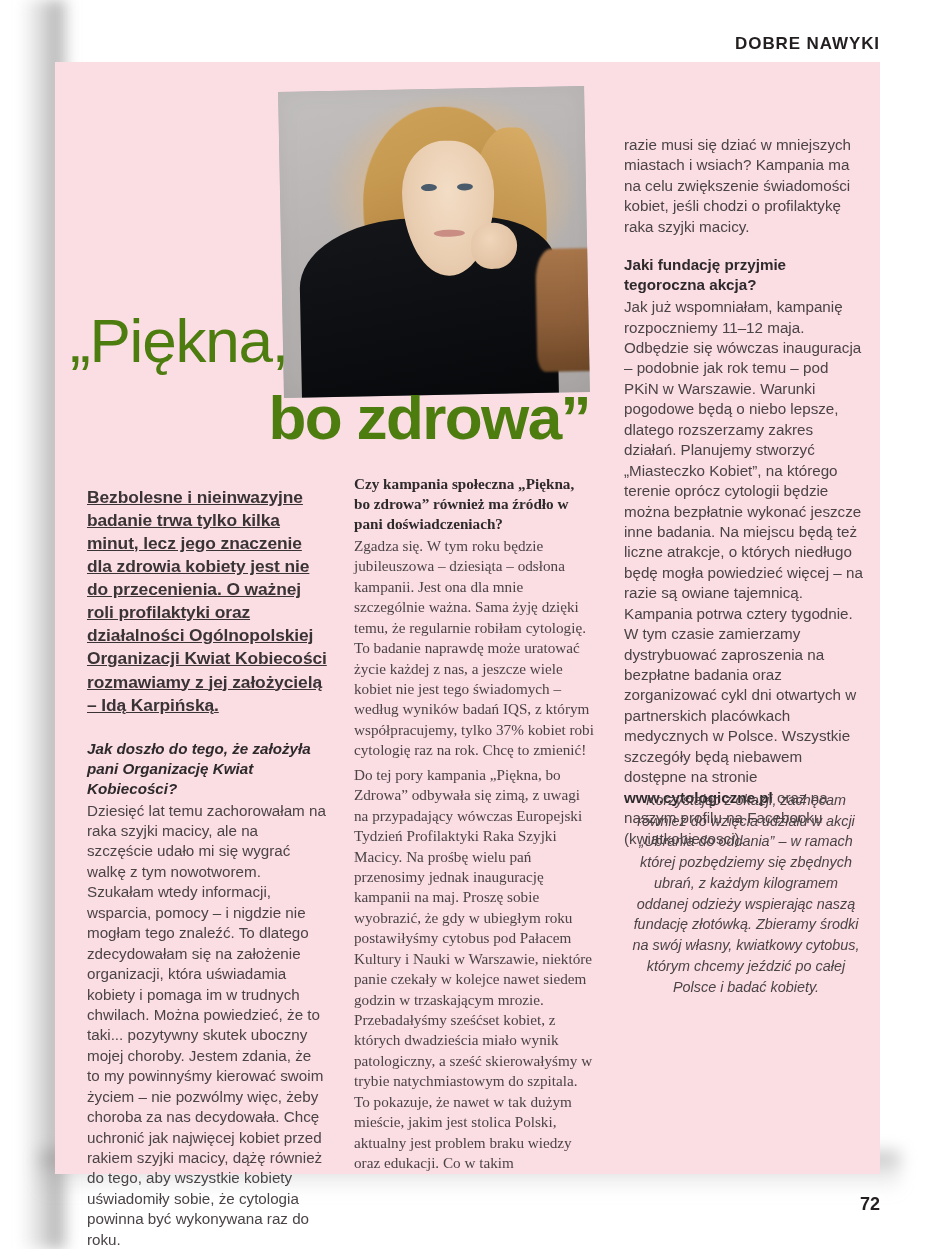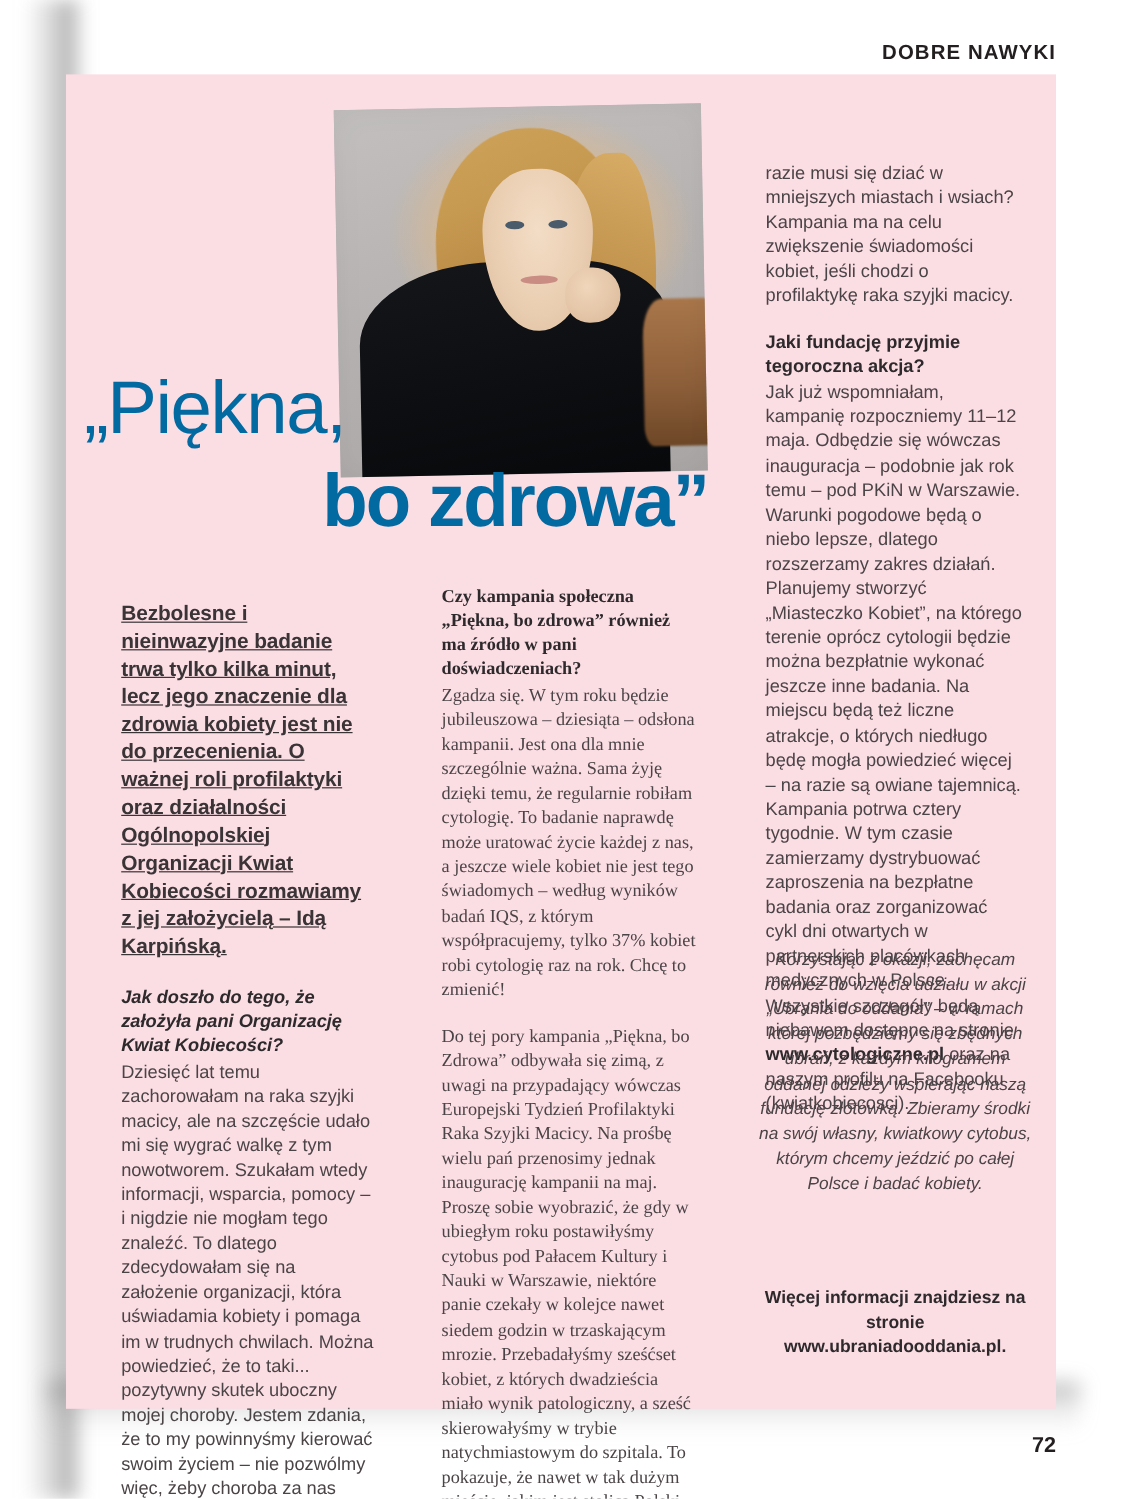--- a/index.html
+++ b/index.html
@@ -179,21 +179,21 @@
     backdrop-filter: blur(0px);
     box-shadow: inset 0 0 26px rgba(0,0,0,0.05);
   }
 
   
   #headline {
     position: absolute;
     left: 70px;
     top: 312px;
     width: 520px;
-    color: #0369a1;
+    color: #4d7c0f;
     font-weight: 400;
     line-height: 0.92;
     letter-spacing: -1.2px;
   }
   #headline .hl-1 {
     display: block;
     font-size: 62px;
     text-align: left;
     white-space: nowrap;
   }
@@ -206,21 +206,21 @@
     margin-top: 20px;
     letter-spacing: -1.6px;
   }
 
   
   .col {
     position: absolute;
     color: #4b4446;
   }
   .col p {
-    margin: 18px;
+    margin: 4px;
   }
   .col .q {
     font-weight: 700;
     color: #2e2a2c;
     margin-bottom: 1px;
   }
   .col .body {
     font-weight: 400;
   }
 
@@ -344,17 +344,16 @@
   </div>
 
   <div id="col3" class="col">
     <p class="body">razie musi się dziać w mniejszych miastach i wsiach? Kampania ma na celu zwiększenie świadomości kobiet, jeśli chodzi o profilaktykę raka szyjki macicy.</p>
     <p class="q">Jaki fundację przyjmie tegoroczna akcja?</p>
     <p class="body"><span>Jak już wspomniałam, kampanię rozpoczniemy 11–12 maja. Odbędzie się wówczas inauguracja – podobnie jak rok temu – pod PKiN w Warszawie. Warunki pogodowe będą o niebo lepsze, dlatego rozszerzamy zakres działań. Planujemy stworzyć „Miasteczko Kobiet”, na którego terenie oprócz cytologii będzie można bezpłatnie wykonać jeszcze inne badania. Na miejscu będą też liczne atrakcje, o których niedługo będę mogła powiedzieć więcej – na razie są owiane tajemnicą. Kampania potrwa cztery tygodnie. W tym czasie zamierzamy dystrybuować zaproszenia na bezpłatne badania oraz zorganizować cykl dni otwartych w partnerskich placówkach medycznych w Polsce. Wszystkie szczegóły będą niebawem dostępne na stronie </span><b class="url">www.cytologiczne.pl</b><span> oraz na naszym profilu na Facebooku (kwiatkobiecosci).</span></p>
   </div>
 
   <div id="closing-note">Korzystając z okazji, zachęcam również do wzięcia udziału w akcji „Ubrania do oddania” – w ramach której pozbędziemy się zbędnych ubrań, z każdym kilogramem oddanej odzieży wspierając naszą fundację złotówką. Zbieramy środki na swój własny, kwiatkowy cytobus, którym chcemy jeździć po całej Polsce i badać kobiety.</div>
 
-  <div id="closing-cta">Więcej informacji znajdziesz na stronie www.ubraniadooddania.pl.</div>
 
   <div id="folio">72</div>
 
 </div>
 
 </body></html>

